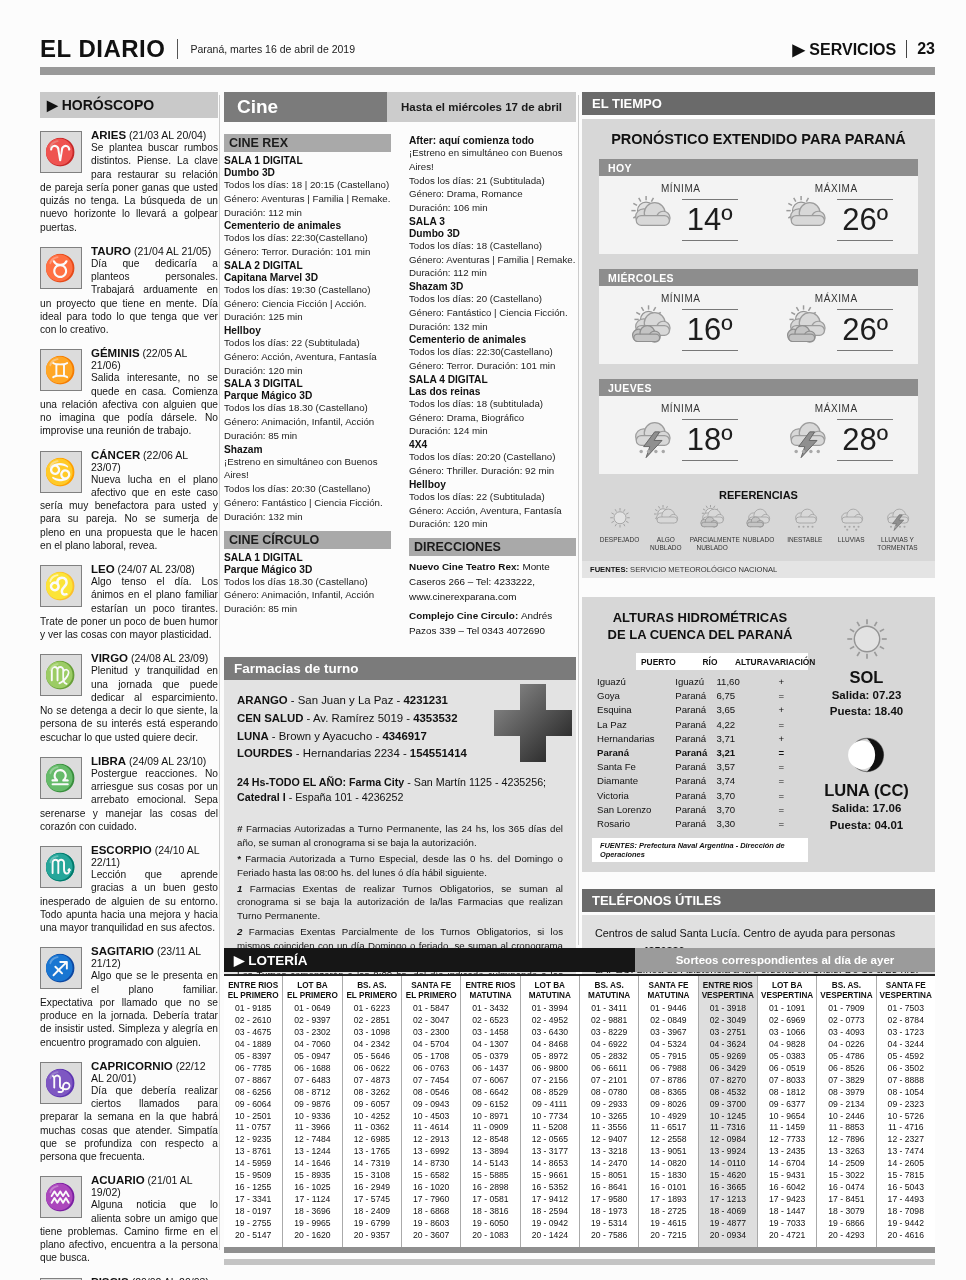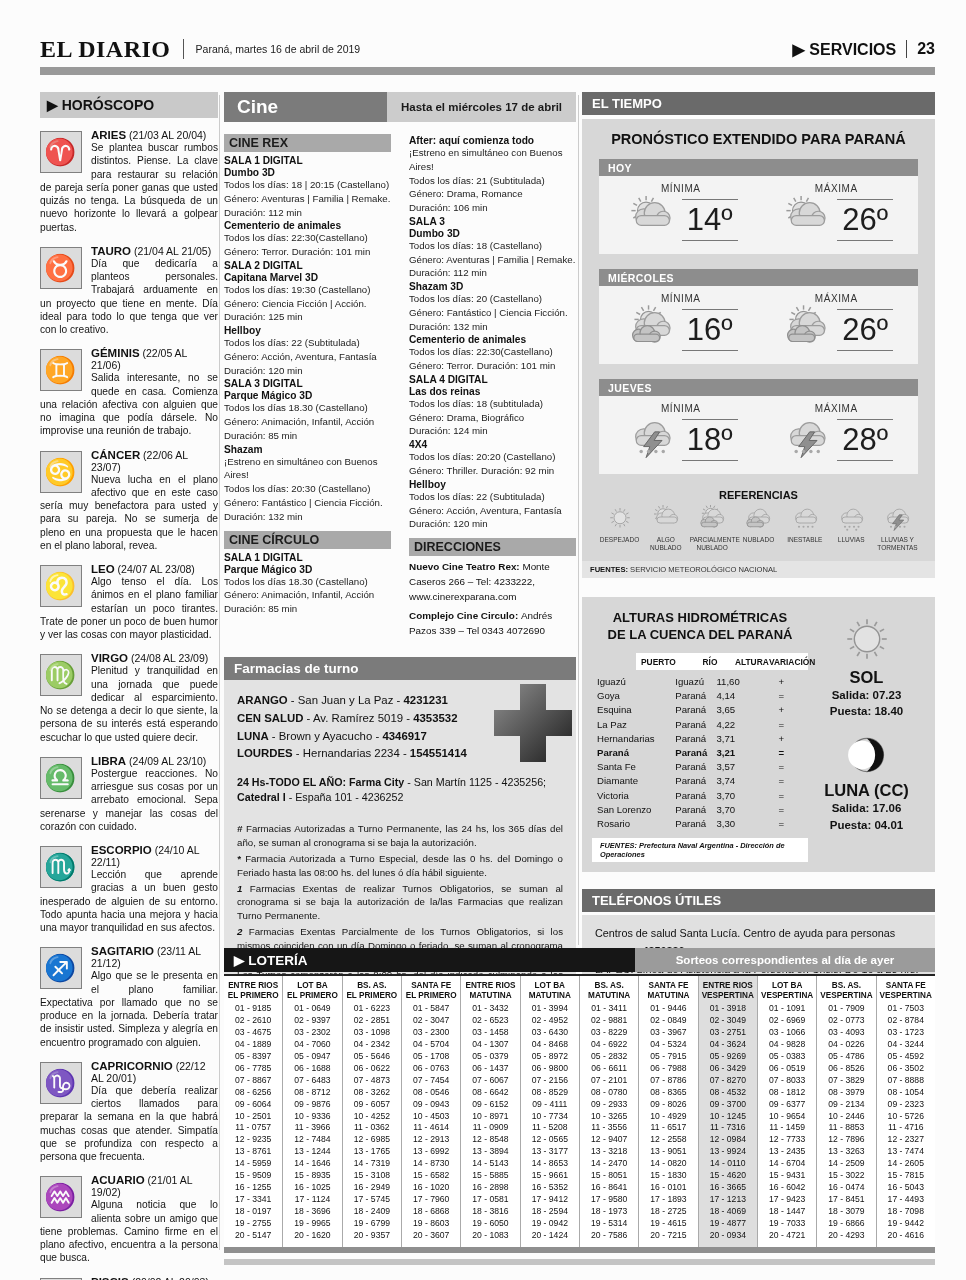--- a/index.html
+++ b/index.html
@@ -1,20 +1,20 @@
 <!DOCTYPE html>
 <html><head>
 <meta charset="utf-8">
 <style>
   html,body{margin:0;padding:0;background:#e9e9e9;}
   .page{position:relative;width:966px;height:1280px;background:#fcfcfc;margin:0 auto;
         font-family:"Liberation Sans",sans-serif;color:#111;overflow:hidden;}
   
   .masthead{position:absolute;left:40px;right:31px;top:34px;height:30px;display:flex;align-items:center;}
-  .logo{font-family:Liberation Serif, serif;font-weight:bold;font-size:24px;letter-spacing:.5px;}
+  .logo{font-family:Liberation Sans, sans-serif;font-weight:bold;font-size:24px;letter-spacing:.5px;}
   .mast-sep{width:1px;height:20px;background:#555;margin:0 12px;}
   .dateline{font-size:10.5px;color:#222;}
   .mast-right{margin-left:auto;display:flex;align-items:center;gap:10px;}
   .services{font-weight:bold;font-size:16px;}
   .page-num{font-weight:bold;font-size:16px;border-left:1.5px solid #444;padding-left:10px;}
   .mast-rule{position:absolute;left:40px;right:31px;top:67px;height:8px;background:#999;}
   .vr{position:absolute;width:1px;background:#ccc;}
   .vr1{left:219px;top:95px;bottom:30px;}
   .vr2{left:578px;top:95px;height:850px;}
   
@@ -705,21 +705,21 @@
         <div class="alt-rows" id="river-rows">
             <div class="alt-row">
               <span class="ac1">Iguazú</span>
               <span class="ac2">Iguazú</span>
               <span class="ac3">11,60</span>
               <span class="ac4">+</span>
             </div>
             <div class="alt-row">
               <span class="ac1">Goya</span>
               <span class="ac2">Paraná</span>
-              <span class="ac3">4,14</span>
+              <span class="ac3">6,75</span>
               <span class="ac4">=</span>
             </div>
             <div class="alt-row">
               <span class="ac1">Esquina</span>
               <span class="ac2">Paraná</span>
               <span class="ac3">3,65</span>
               <span class="ac4">+</span>
             </div>
             <div class="alt-row">
               <span class="ac1">La Paz</span>

